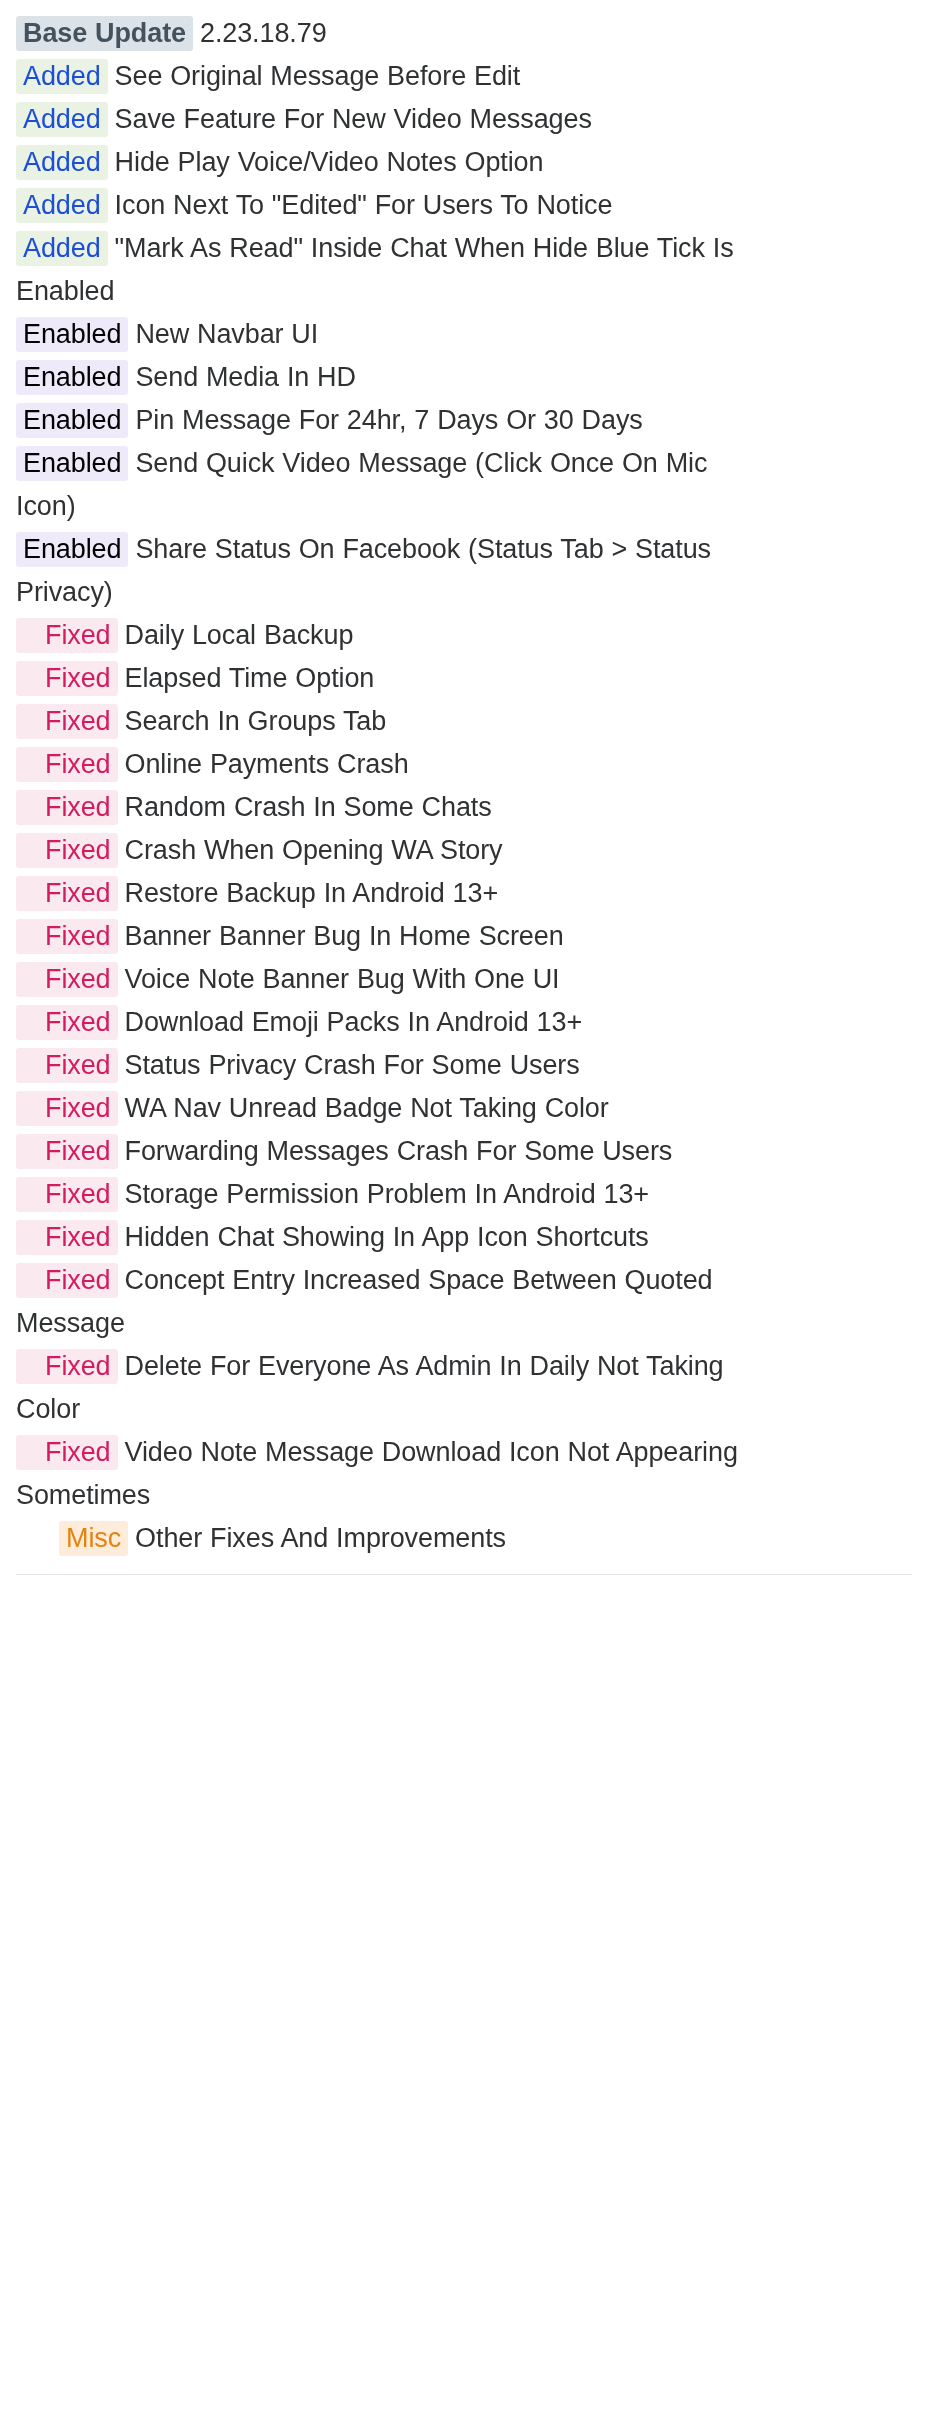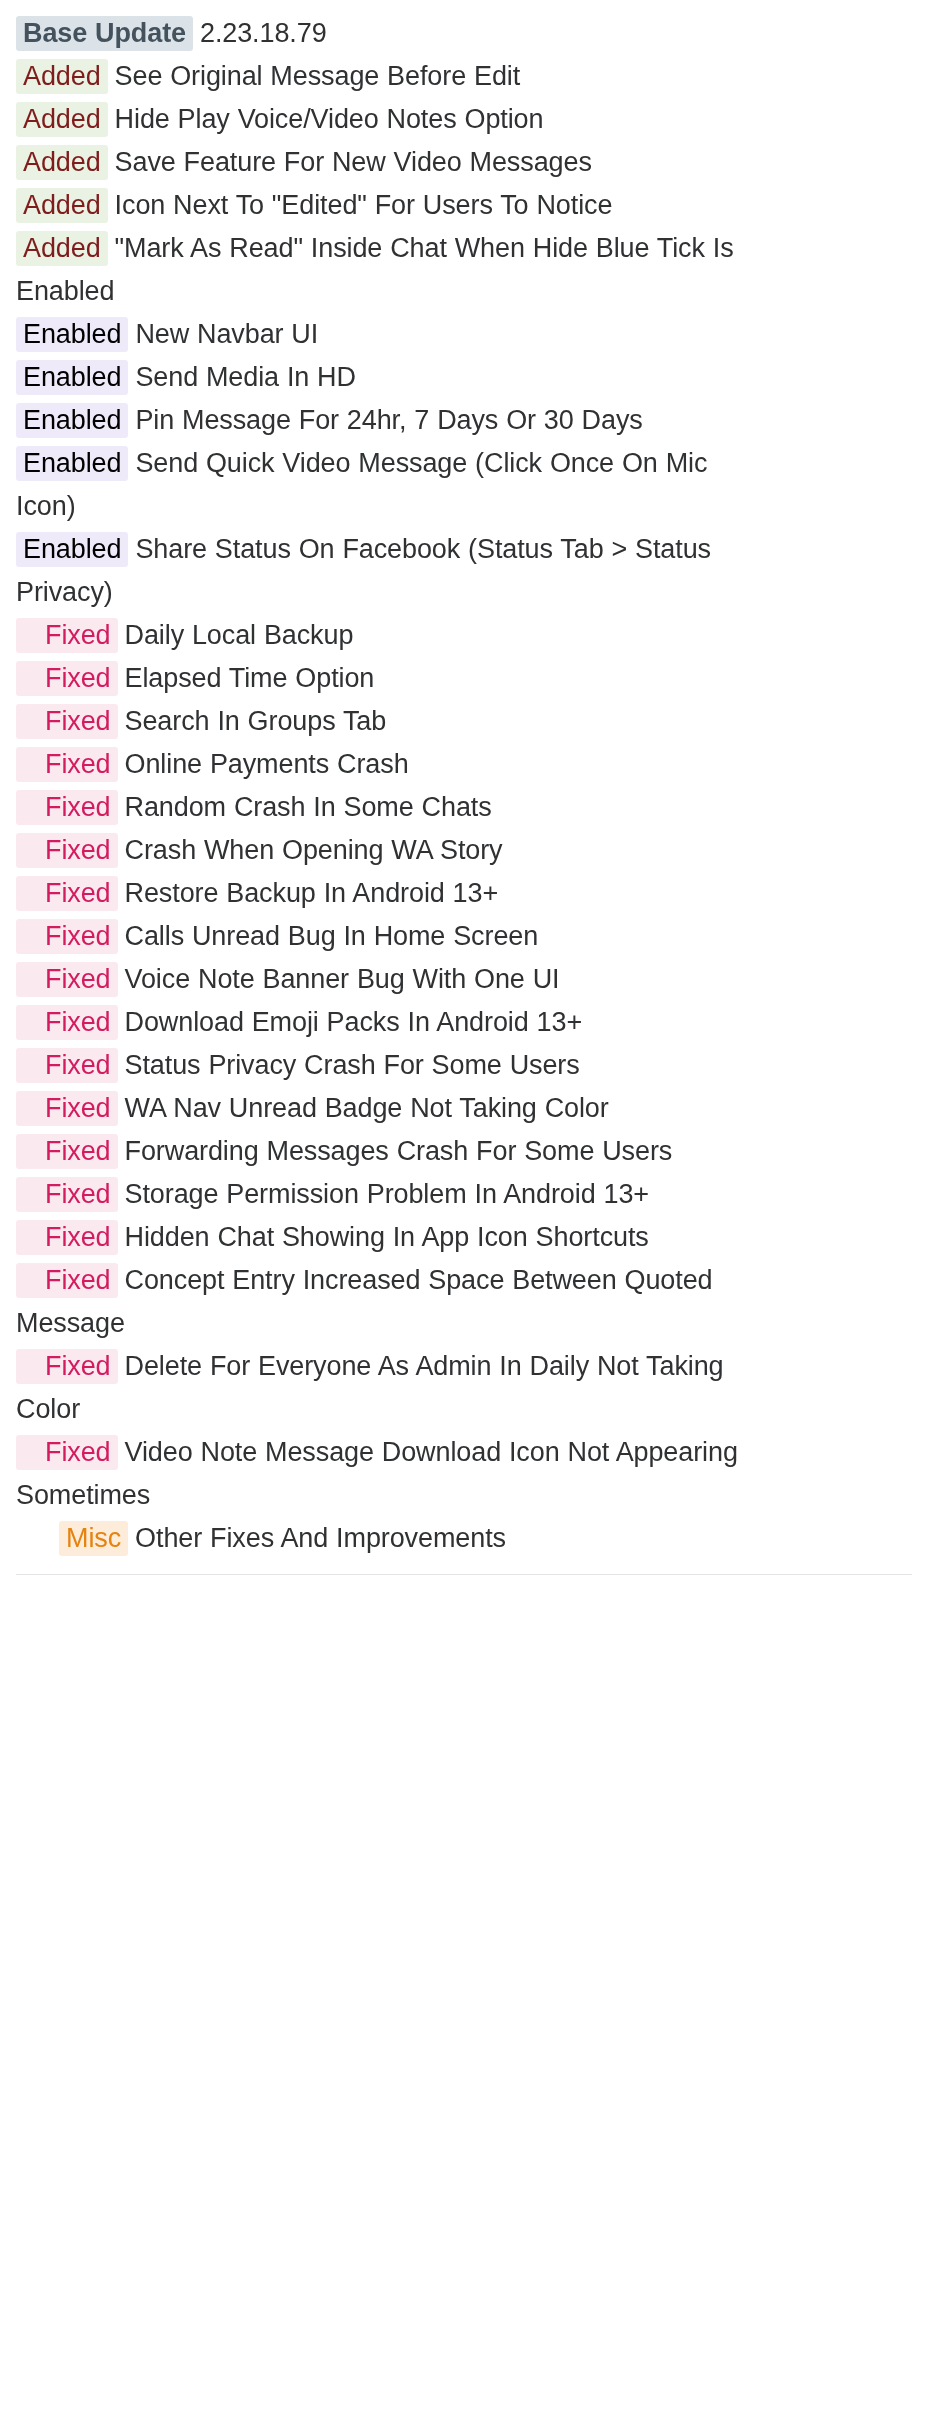--- a/index.html
+++ b/index.html
@@ -41,21 +41,21 @@
     -webkit-box-decoration-break: clone;
   }
 
   .badge-base {
     background: #dbe3e9;
     color: #44525e;
     font-weight: bold;
   }
   .badge-added {
     background: #e9f2e3;
-    color: #7f1d1d;
+    color: #1d4ed8;
   }
   .badge-enabled {
     background: #efeafa;
     color: #000000;
   }
   .badge-fixed {
     background: #fbe9f0;
     color: #d31b5f;
     padding-left: 29px;
   }
@@ -76,37 +76,37 @@
     margin: 14px 16px 0 16px;
     height: 0;
   }
 </style>
 </head>
 <body>
 
 <div class="changelog" id="changelog-list">
     <p class="entry"><span class="badge badge-base">Base Update</span><span class="entry-text">2.23.18.79</span></p>
     <p class="entry"><span class="badge badge-added">Added</span><span class="entry-text">See Original Message Before Edit</span></p>
+    <p class="entry"><span class="badge badge-added">Added</span><span class="entry-text">Save Feature For New Video Messages</span></p>
     <p class="entry"><span class="badge badge-added">Added</span><span class="entry-text">Hide Play Voice/Video Notes Option</span></p>
-    <p class="entry"><span class="badge badge-added">Added</span><span class="entry-text">Save Feature For New Video Messages</span></p>
     <p class="entry"><span class="badge badge-added">Added</span><span class="entry-text">Icon Next To "Edited" For Users To Notice</span></p>
     <p class="entry"><span class="badge badge-added">Added</span><span class="entry-text">"Mark As Read" Inside Chat When Hide Blue Tick Is Enabled</span></p>
     <p class="entry"><span class="badge badge-enabled">Enabled</span><span class="entry-text">New Navbar UI</span></p>
     <p class="entry"><span class="badge badge-enabled">Enabled</span><span class="entry-text">Send Media In HD</span></p>
     <p class="entry"><span class="badge badge-enabled">Enabled</span><span class="entry-text">Pin Message For 24hr, 7 Days Or 30 Days</span></p>
     <p class="entry"><span class="badge badge-enabled">Enabled</span><span class="entry-text">Send Quick Video Message (Click Once On Mic Icon)</span></p>
     <p class="entry"><span class="badge badge-enabled">Enabled</span><span class="entry-text">Share Status On Facebook (Status Tab &gt; Status Privacy)</span></p>
     <p class="entry"><span class="badge badge-fixed">Fixed</span><span class="entry-text">Daily Local Backup</span></p>
     <p class="entry"><span class="badge badge-fixed">Fixed</span><span class="entry-text">Elapsed Time Option</span></p>
     <p class="entry"><span class="badge badge-fixed">Fixed</span><span class="entry-text">Search In Groups Tab</span></p>
     <p class="entry"><span class="badge badge-fixed">Fixed</span><span class="entry-text">Online Payments Crash</span></p>
     <p class="entry"><span class="badge badge-fixed">Fixed</span><span class="entry-text">Random Crash In Some Chats</span></p>
     <p class="entry"><span class="badge badge-fixed">Fixed</span><span class="entry-text">Crash When Opening WA Story</span></p>
     <p class="entry"><span class="badge badge-fixed">Fixed</span><span class="entry-text">Restore Backup In Android 13+</span></p>
-    <p class="entry"><span class="badge badge-fixed">Fixed</span><span class="entry-text">Calls Unread Bug In Home Screen</span></p>
+    <p class="entry"><span class="badge badge-fixed">Fixed</span><span class="entry-text">Banner Banner Bug In Home Screen</span></p>
     <p class="entry"><span class="badge badge-fixed">Fixed</span><span class="entry-text">Voice Note Banner Bug With One UI</span></p>
     <p class="entry"><span class="badge badge-fixed">Fixed</span><span class="entry-text">Download Emoji Packs In Android 13+</span></p>
     <p class="entry"><span class="badge badge-fixed">Fixed</span><span class="entry-text">Status Privacy Crash For Some Users</span></p>
     <p class="entry"><span class="badge badge-fixed">Fixed</span><span class="entry-text">WA Nav Unread Badge Not Taking Color</span></p>
     <p class="entry"><span class="badge badge-fixed">Fixed</span><span class="entry-text">Forwarding Messages Crash For Some Users</span></p>
     <p class="entry"><span class="badge badge-fixed">Fixed</span><span class="entry-text">Storage Permission Problem In Android 13+</span></p>
     <p class="entry"><span class="badge badge-fixed">Fixed</span><span class="entry-text">Hidden Chat Showing In App Icon Shortcuts</span></p>
     <p class="entry"><span class="badge badge-fixed">Fixed</span><span class="entry-text">Concept Entry Increased Space Between Quoted Message</span></p>
     <p class="entry"><span class="badge badge-fixed">Fixed</span><span class="entry-text">Delete For Everyone As Admin In Daily Not Taking Color</span></p>
     <p class="entry"><span class="badge badge-fixed">Fixed</span><span class="entry-text">Video Note Message Download Icon Not Appearing Sometimes</span></p>

